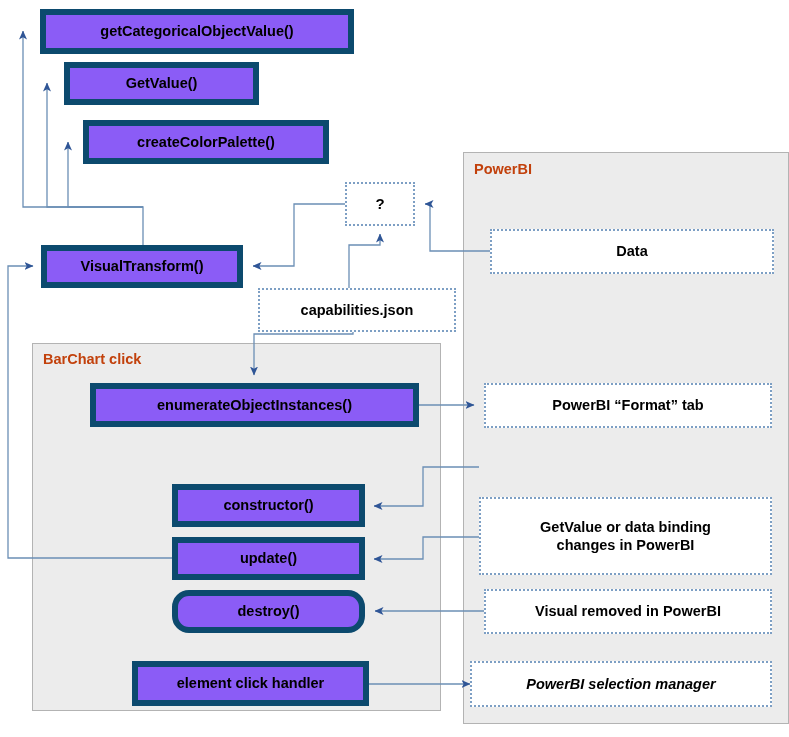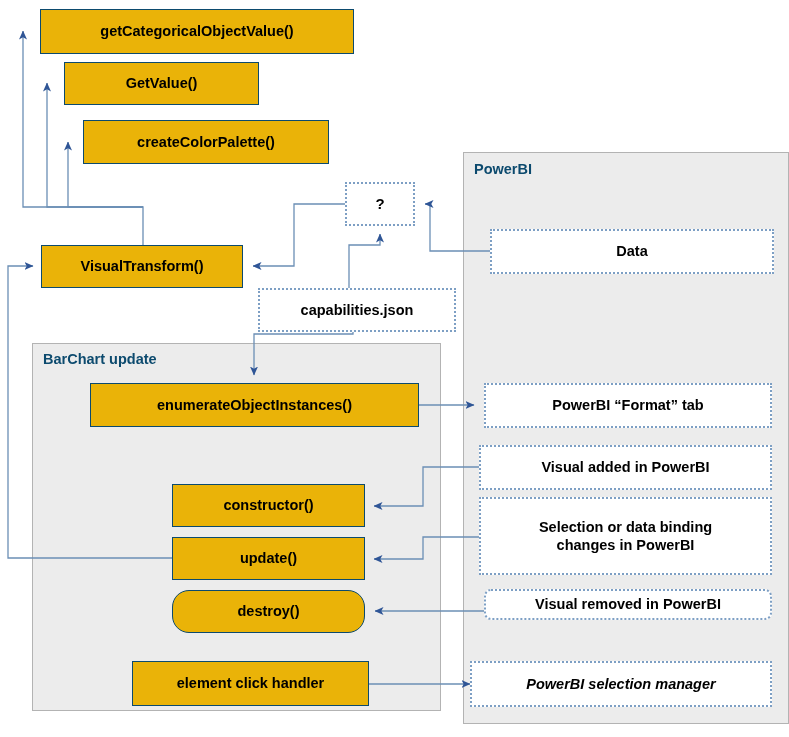--- a/index.html
+++ b/index.html
@@ -27,28 +27,28 @@
   .panel {
     position: absolute;
     background: #ececec;
     border: 1px solid #b3b3b3;
     box-sizing: border-box;
   }
   .panel-title {
     position: absolute;
     font-size: 14.5px;
     font-weight: bold;
-    color: #0c4a6e;
+    color: #c2410c;
     white-space: nowrap;
   }
   .box {
     position: absolute;
     box-sizing: border-box;
-    background: #eab308;
-    border: 1px solid #0c4a6e;
+    background: #8b5cf6;
+    border: 6px solid #0c4a6e;
     display: flex;
     align-items: center;
     justify-content: center;
     text-align: center;
     font-size: 14.5px;
     font-weight: bold;
     color: #000000;
     line-height: 1.25;
     z-index: 3;
   }
@@ -62,21 +62,21 @@
 </style>
 </head>
 <body>
 
 <div id="canvas">
 
   <div class="panel" style="left:463px; top:152px; width:326px; height:572px;"></div>
   <div class="panel-title" style="left:474px; top:161px;">PowerBI</div>
 
   <div class="panel" style="left:32px; top:343px; width:409px; height:368px;"></div>
-  <div class="panel-title" style="left:43px; top:351px;">BarChart update</div>
+  <div class="panel-title" style="left:43px; top:351px;">BarChart click</div>
 
   <svg id="wires" viewBox="0 0 789 737" width="789" height="737">
     <defs>
       <marker id="arrowhead" markerWidth="9" markerHeight="8" refX="8.5" refY="4" orient="auto" markerUnits="userSpaceOnUse">
         <path d="M0,0 L9,4 L0,8 L2.2,4 Z" fill="#2f5596"></path>
       </marker>
     </defs>
     <g fill="none" stroke="#6b8fb5" stroke-width="1.3">
 
       <path d="M143,245 L143,207 L23,207 L23,31" marker-end="url(#arrowhead)"></path>
@@ -124,22 +124,21 @@
   <div class="box" style="left:172px; top:537px; width:193px; height:43px;">update()</div>
 
   <div class="box" style="left:172px; top:590px; width:193px; height:43px;border-radius:17px;">destroy()</div>
 
   <div class="box" style="left:132px; top:661px; width:237px; height:45px;text-align:center;">element click handler</div>
 
   <div class="box dotted" style="left:490px; top:229px; width:284px; height:45px;">Data</div>
 
   <div class="box dotted" style="left:484px; top:383px; width:288px; height:45px;">PowerBI “Format” tab</div>
 
-  <div class="box dotted" style="left:479px; top:445px; width:293px; height:45px;">Visual added in PowerBI</div>
 
-  <div class="box dotted" style="left:479px; top:497px; width:293px; height:78px; white-space:pre-line;">Selection or data binding
+  <div class="box dotted" style="left:479px; top:497px; width:293px; height:78px; white-space:pre-line;">GetValue or data binding
 changes in PowerBI</div>
 
-  <div class="box dotted" style="left:484px; top:589px; width:288px; height:31px;border-radius:7px;">Visual removed in PowerBI</div>
+  <div class="box dotted" style="left:484px; top:589px; width:288px; height:45px;">Visual removed in PowerBI</div>
 
   <div class="box dotted" style="left:470px; top:661px; width:302px; height:46px;font-style:italic;">PowerBI selection manager</div>
 
 </div>
 
 </body></html>

